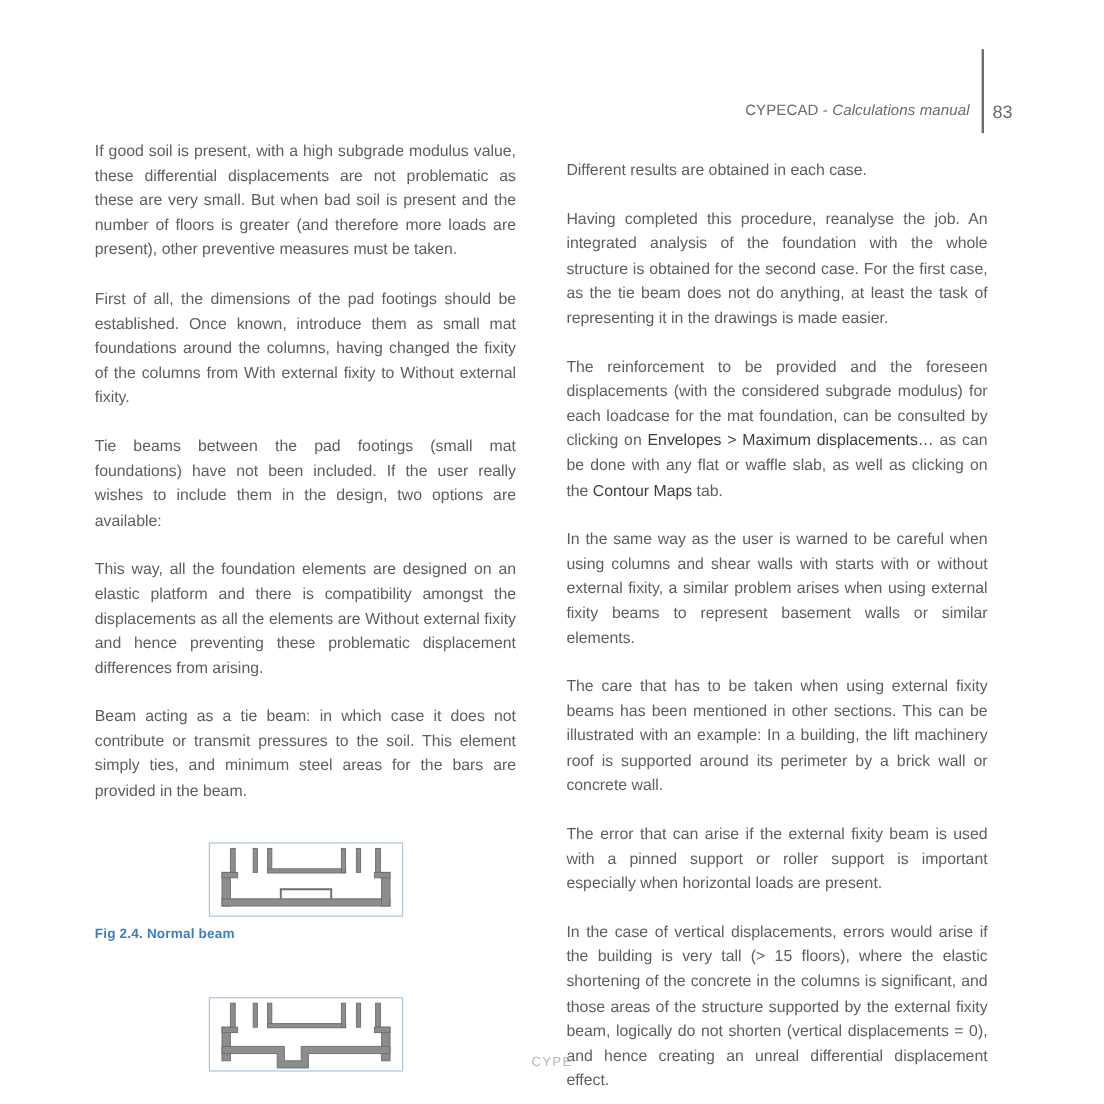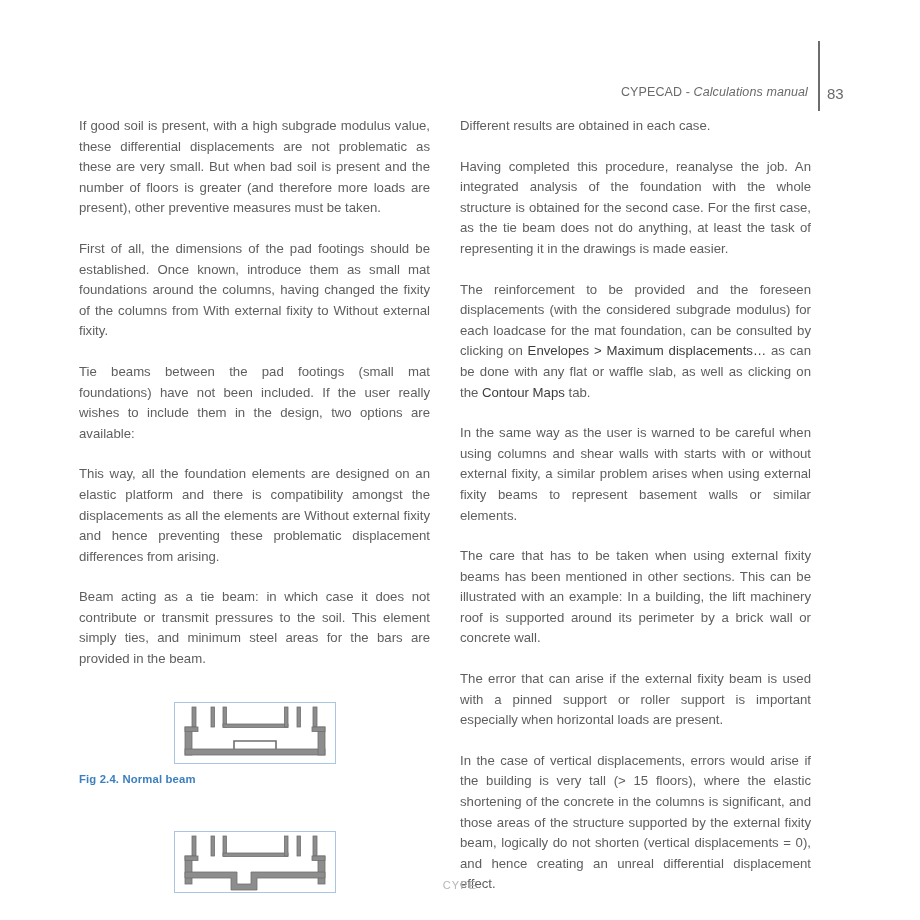--- a/index.html
+++ b/index.html
@@ -58,21 +58,21 @@
     top: 116px;
     left: 0;
     width: 920px;
   }
   .col {
     position: absolute;
     top: 0;
     width: 351px;
   }
   .col-left  { left: 79px; }
-  .col-right { left: 460px; }
+  .col-right { left: 472px; margin-top: 16px; }
 
   p.para {
     margin: 0 0 20px 0;
     font-size: 13.2px;
     line-height: 20.6px;
     text-align: justify;
     color: #5e5e5e;
     -webkit-hyphens: none;
     hyphens: none;
   }

